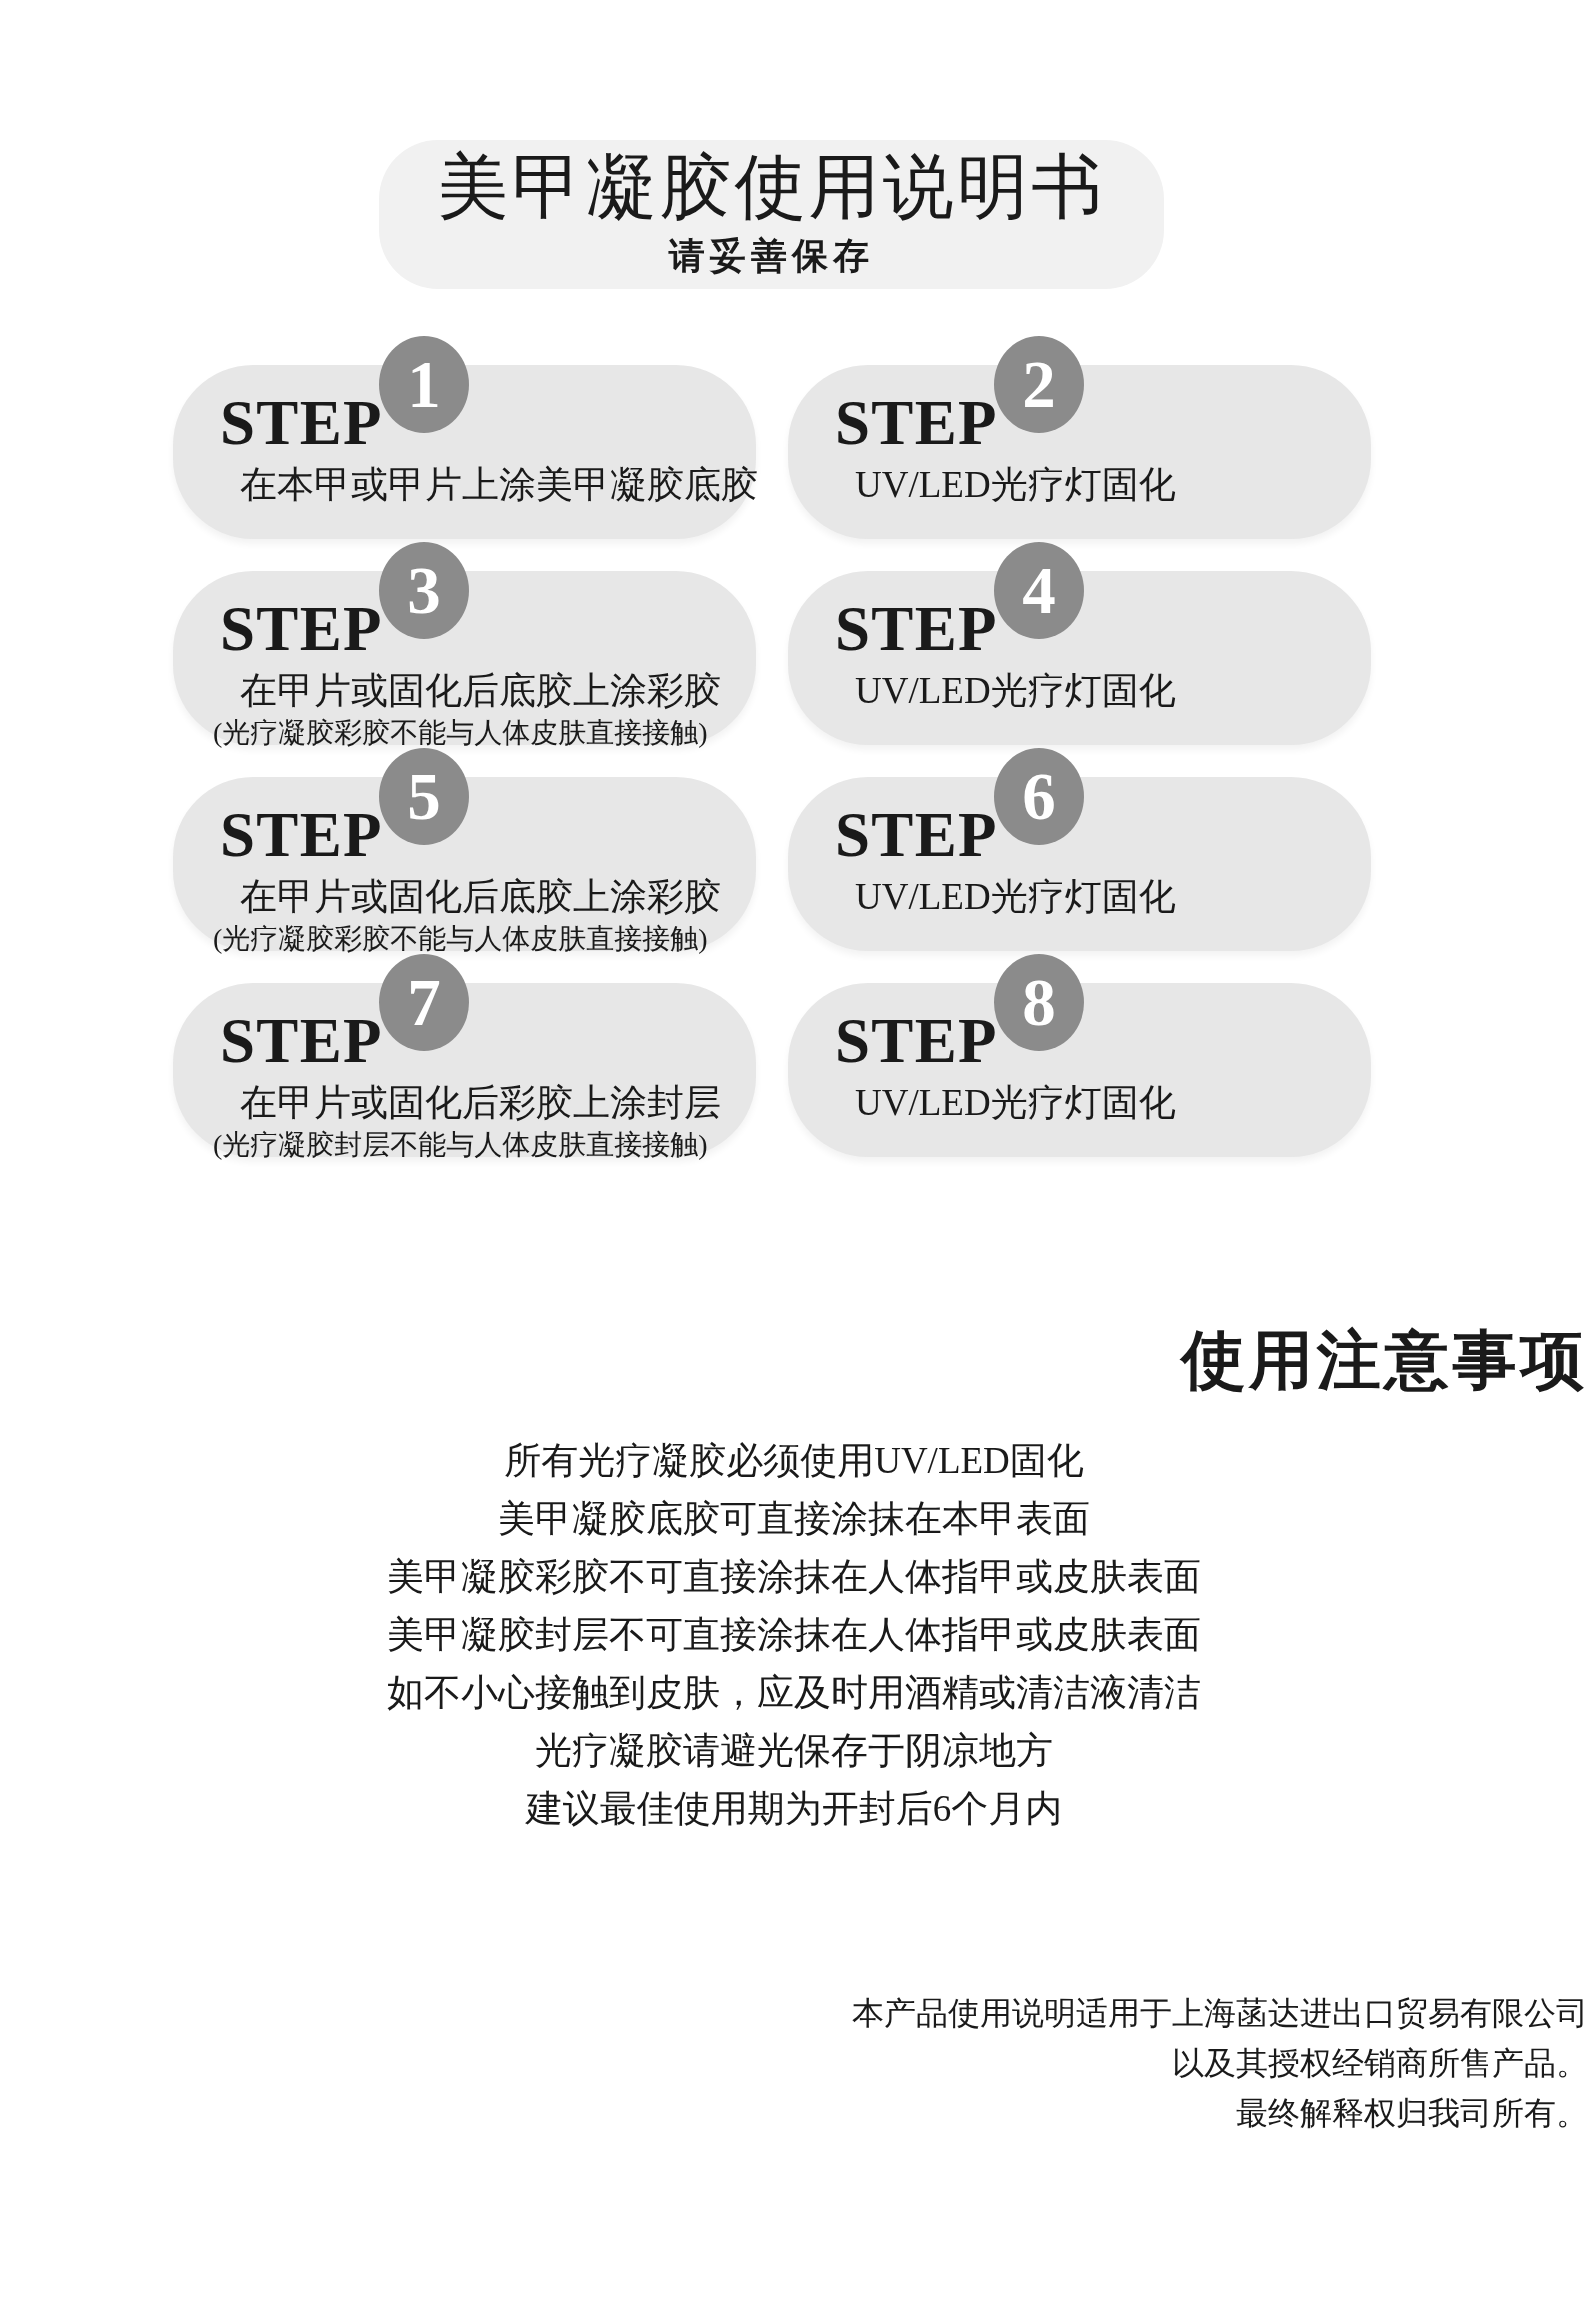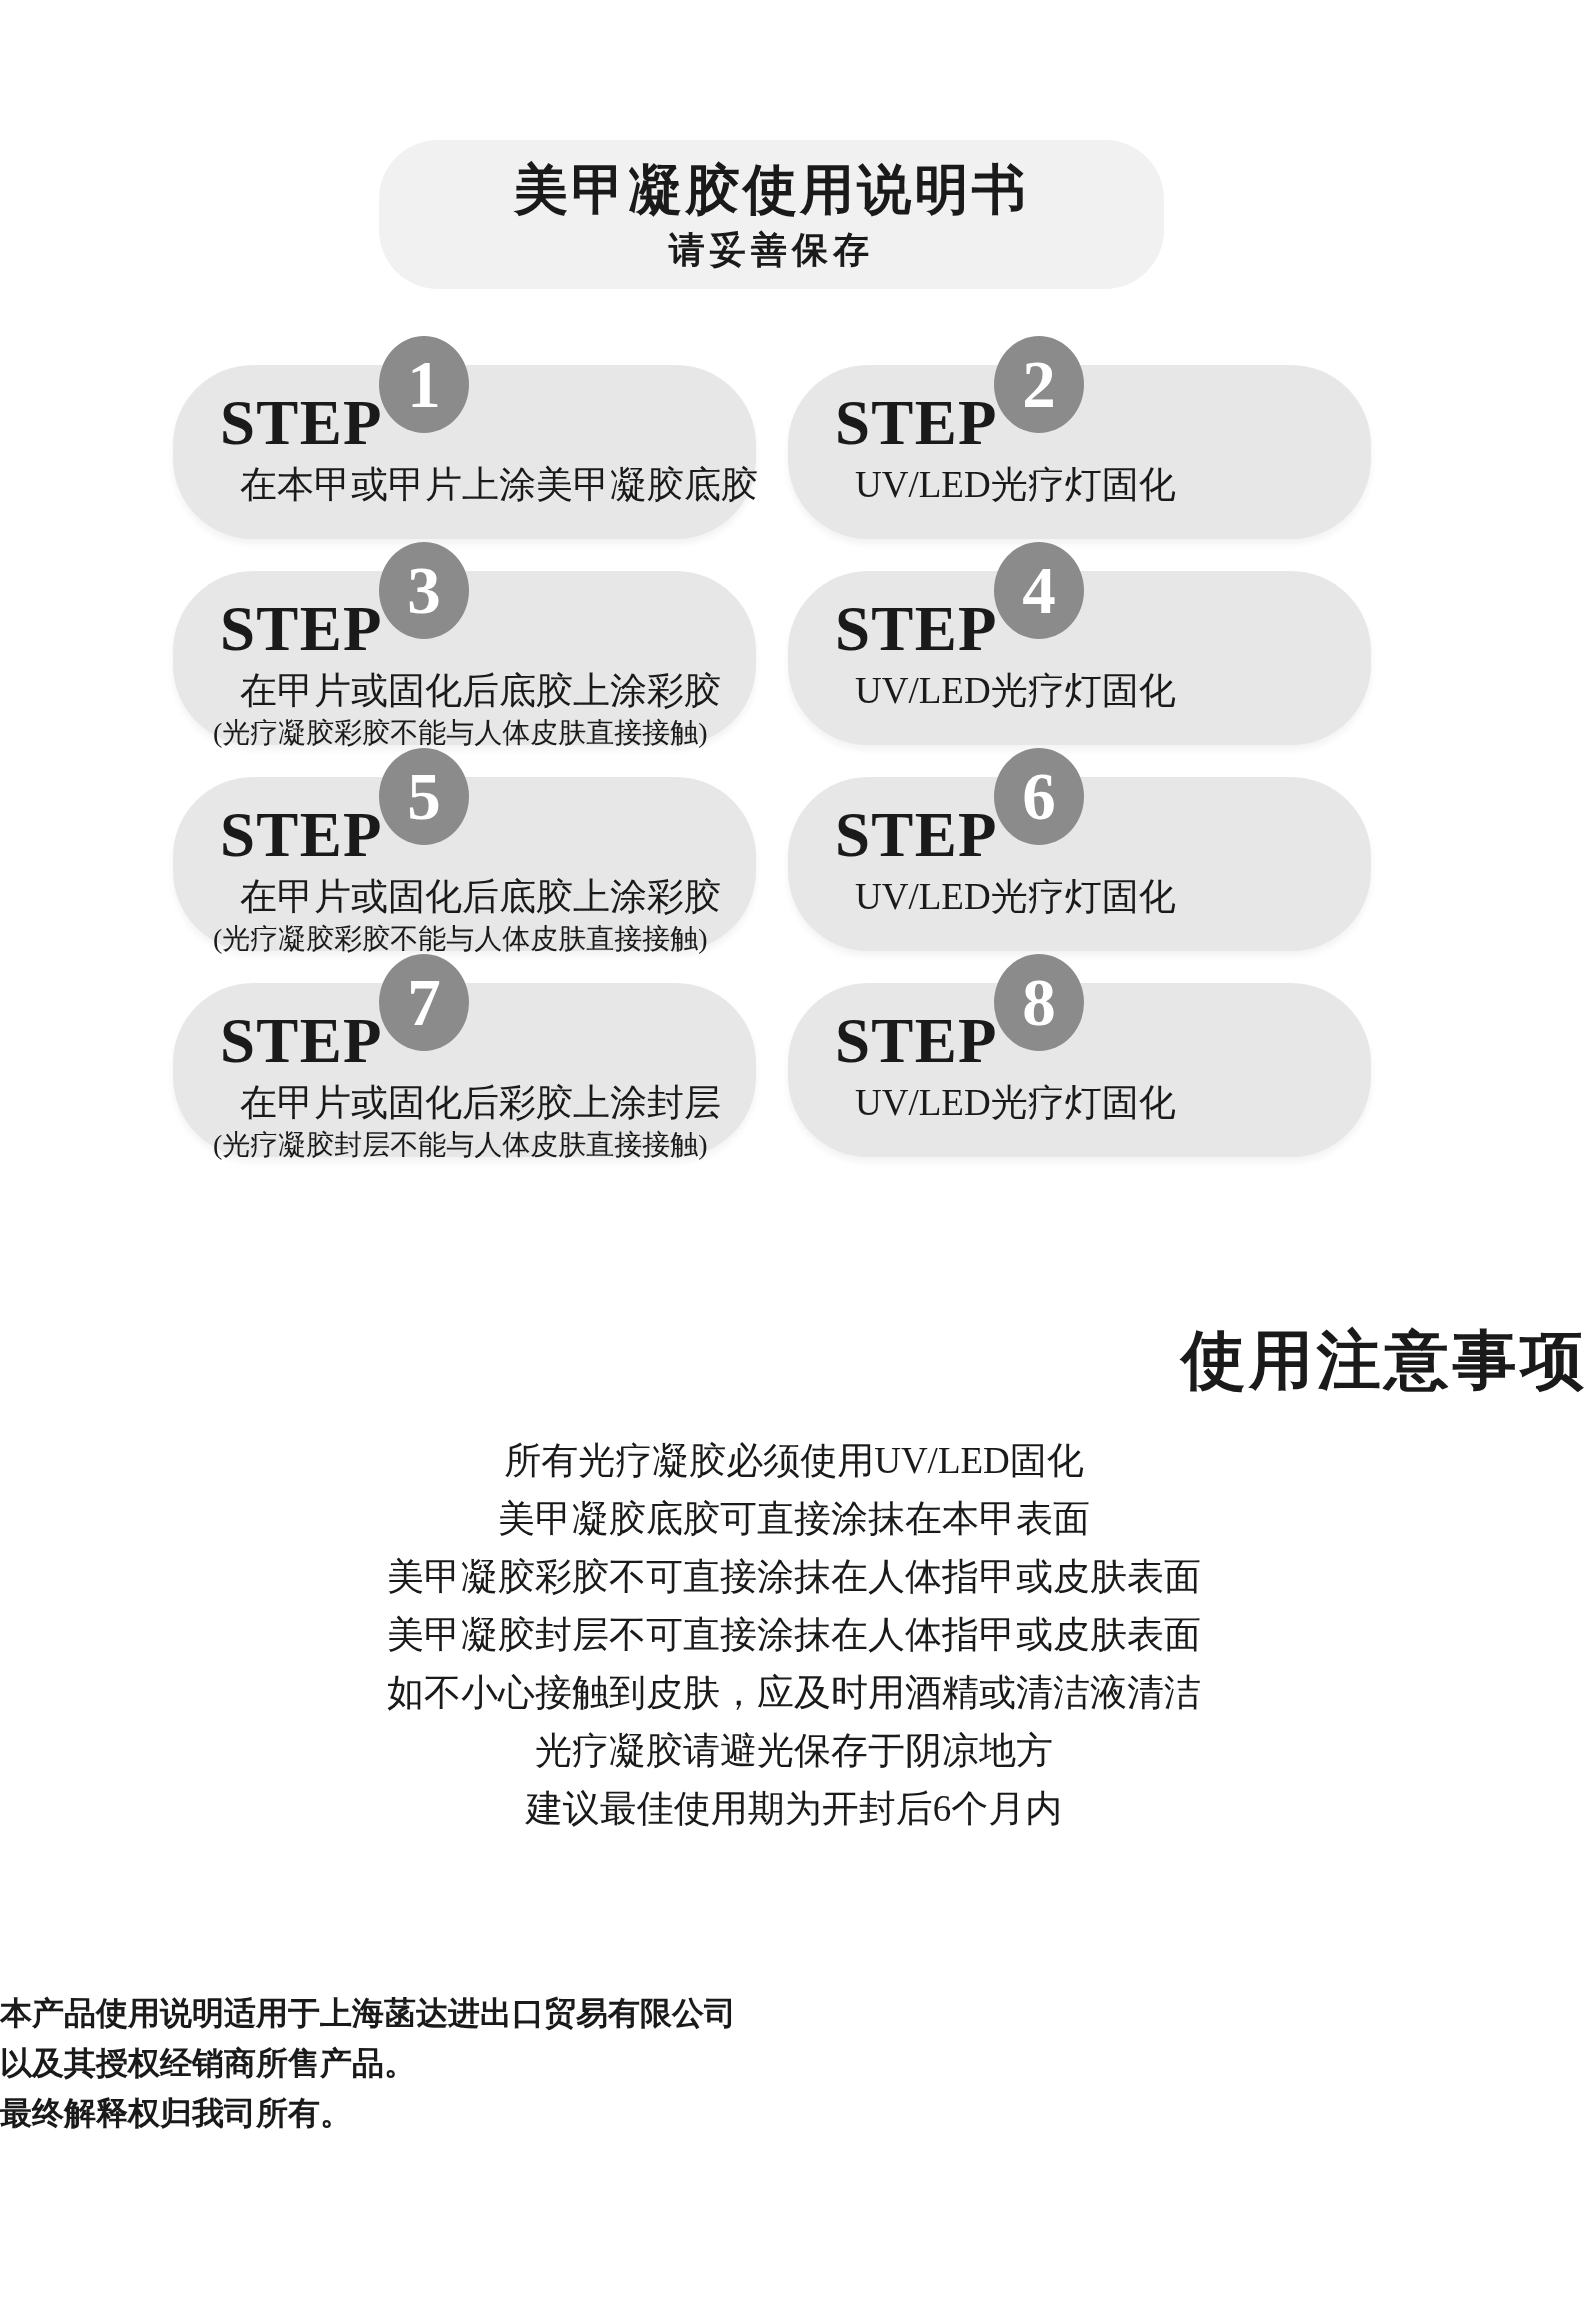--- a/index.html
+++ b/index.html
@@ -7,21 +7,21 @@
     position:relative;width:1588px;height:2319px;overflow:hidden;
     background:var(--page-bg,#ffffff);
     color:var(--text,#1a1a1a);
     font-family:"Liberation Serif","DejaVu Serif",serif;
   }
   .title-card{
     position:absolute;left:379px;top:140px;width:785px;height:149px;
     background:var(--title-card-bg,#f1f1f1);border-radius:59px;text-align:center;
   }
   .title-card .title{
-    padding-top:22px;font-size:54px;font-weight:bold;letter-spacing:3.2px;line-height:1.05;
+    padding-top:10px;font-size:71px;font-weight:normal;letter-spacing:3.2px;line-height:1.05;
   }
   .title-card .subtitle{
     margin-top:7px;font-size:36px;font-weight:bold;letter-spacing:5.1px;
   }
   .steps{
     position:absolute;left:173px;top:365px;
     display:grid;grid-template-columns:583px 583px;column-gap:70px;
     grid-auto-rows:174px;row-gap:55px;gap:32px;
   }
   .card{
@@ -43,23 +43,23 @@
   .notes-heading{
     position:absolute;left:0;top:1317px;width:100%;text-align:right;
     font-family:"Liberation Sans","DejaVu Sans",sans-serif;
     font-weight:bold;font-size:64px;letter-spacing:3.8px;
   }
   .notes{
     position:absolute;left:0;top:1432px;width:100%;text-align:center;
     font-size:37px;line-height:58px;
   }
   .footer{
-    position:absolute;left:0;top:1988px;width:100%;text-align:left;
+    position:absolute;left:0;top:1988px;width:100%;text-align:right;
     font-family:"Liberation Sans","DejaVu Sans",sans-serif;
-    font-weight:bold;font-size:32px;line-height:50px;
+    font-weight:normal;font-size:32px;line-height:50px;
   }
 </style>
 </head>
 <body>
 
 <div class="page">
 
   <div class="title-card">
     <div class="title">美甲凝胶使用说明书</div>
     <div class="subtitle">请妥善保存</div>

